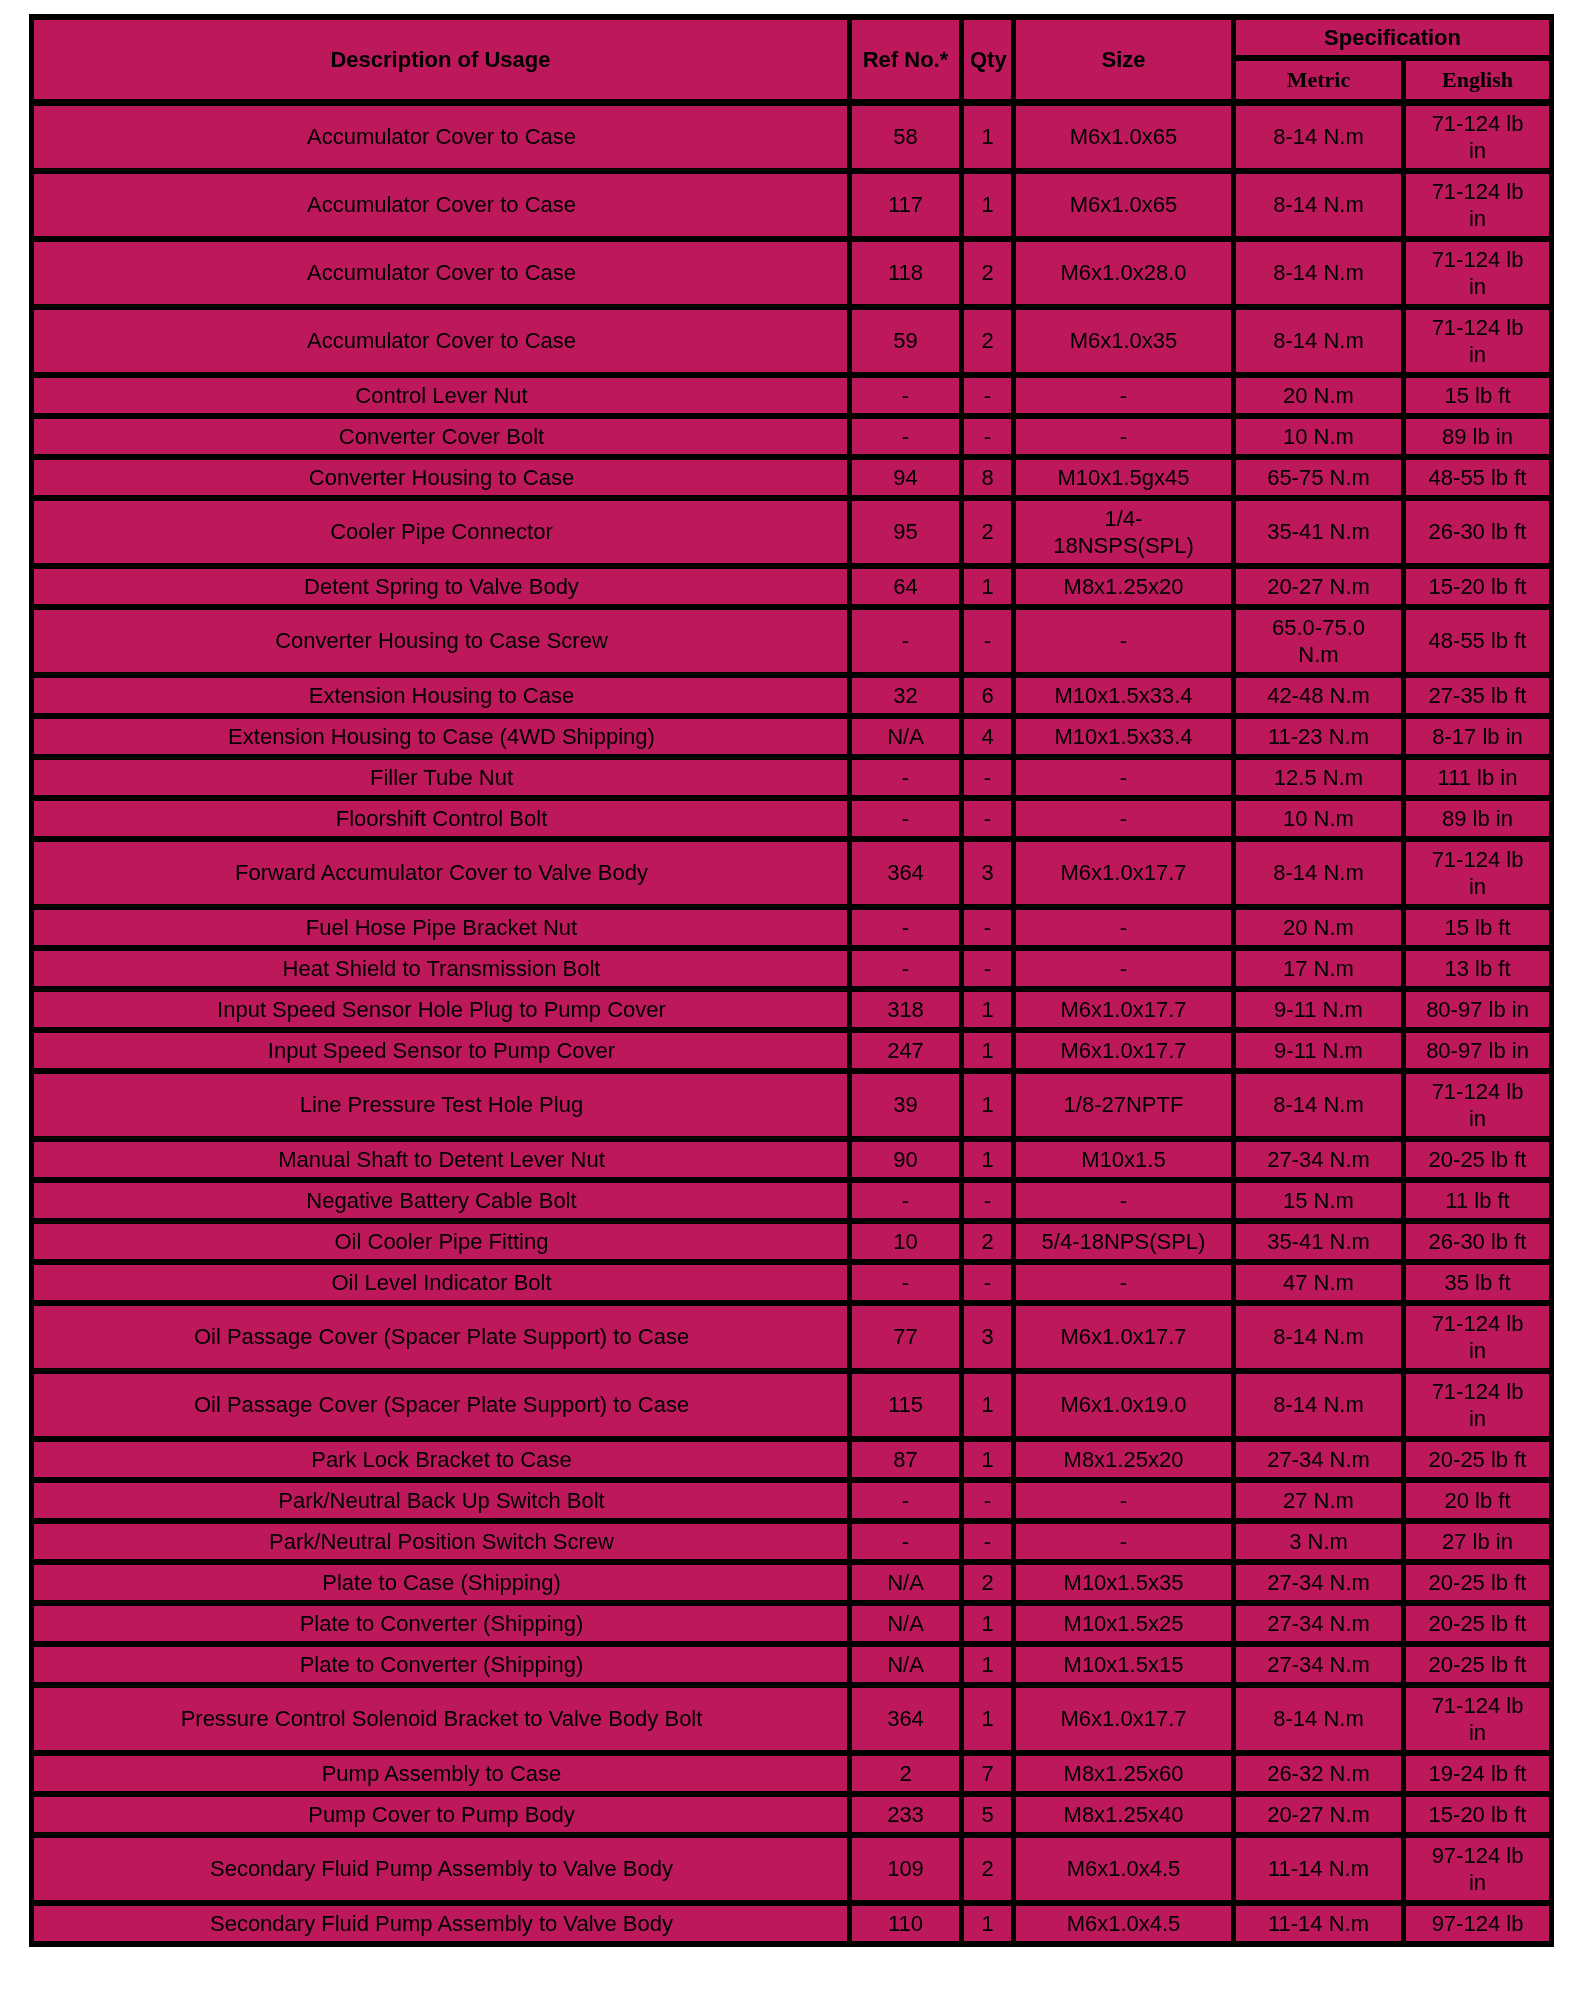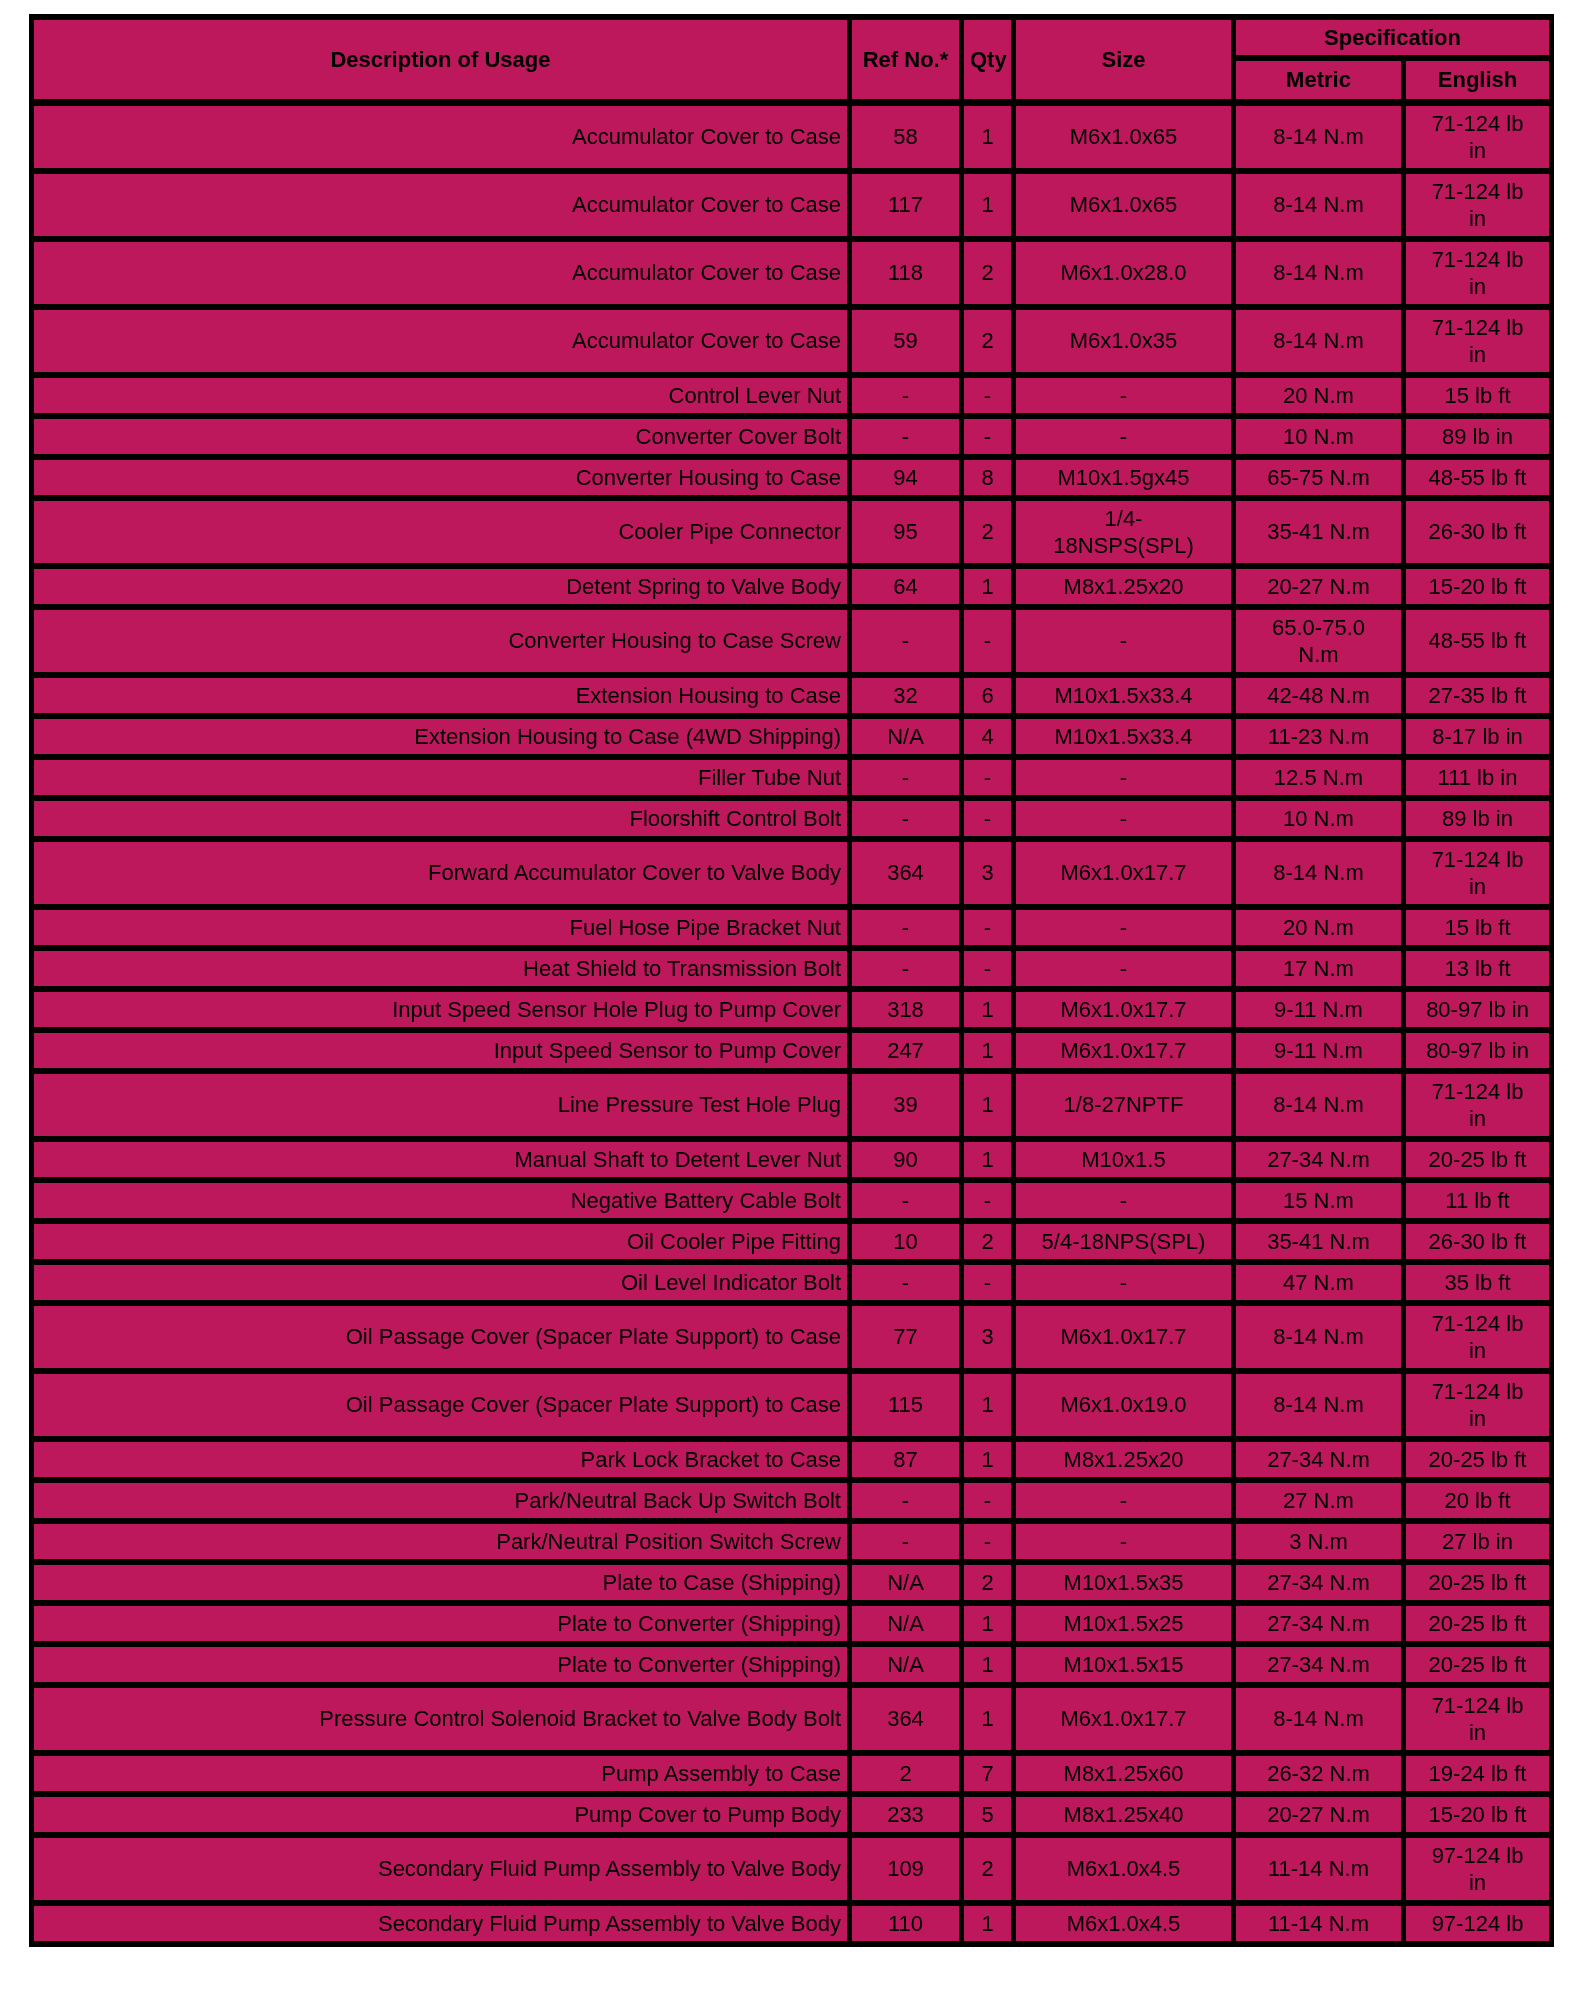--- a/index.html
+++ b/index.html
@@ -27,25 +27,25 @@
     font-size: 22px;
     line-height: 27px;
     text-align: center;
     vertical-align: middle;
     padding: 4px 6px;
     white-space: pre-line;
     overflow: hidden;
   }
   .spec-table th { font-weight: bold; }
   .spec-table thead th { border-bottom-width: 7px; }
-  .spec-table thead tr.spec-row th { height: 44px; }
+  .spec-table thead tr.spec-row th { height: 44px; font-family: Liberation Serif, serif; }
   .spec-table thead th.c-spec { height: 40px; border-bottom-width: 5px; }
   .spec-table tbody td { height: 41px; }
   .spec-table td.c-desc {
-    text-align: right;
+    text-align: center;
     padding-left: 8px;
   }
   col.w-desc    { width: 818px; }
   col.w-ref     { width: 112px; }
   col.w-qty     { width: 52px;  }
   col.w-size    { width: 220px; }
   col.w-metric  { width: 170px; }
   col.w-english { width: 148px; }
 </style>
 </head>

